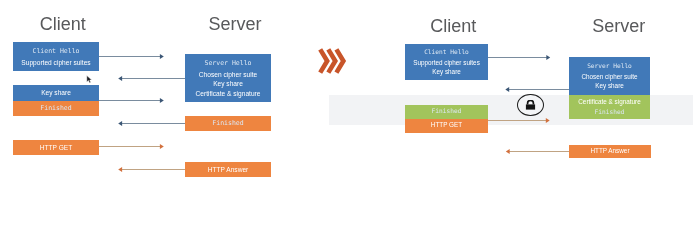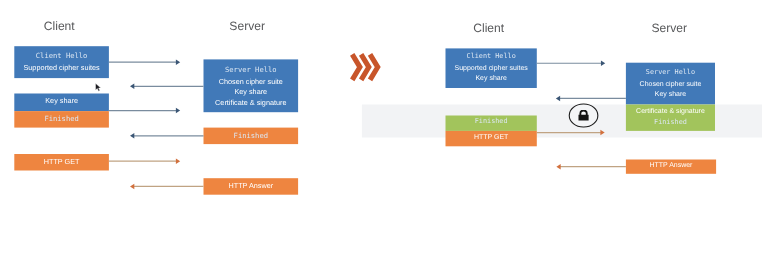--- a/index.html
+++ b/index.html
@@ -1,19 +1,19 @@
 <!DOCTYPE html>
 <html><head>
 <meta charset="utf-8">
 <style>
   html,body{margin:0;padding:0;background:#fff;}
   body{width:693px;height:190px;overflow:hidden;font-family:"Liberation Sans",sans-serif;}
   .stage{position:relative;width:693px;height:190px;background:#ffffff;}
   .band{position:absolute;background:#f2f3f5;}
-  .hdr{position:absolute;color:#58595b;font-size:11px;white-space:nowrap;line-height:13px;}
+  .hdr{position:absolute;color:#58595b;font-size:18px;white-space:nowrap;line-height:13px;}
   .box{position:absolute;box-sizing:border-box;display:flex;flex-direction:column;align-items:center;justify-content:center;}
   .blue{background:#4179b8;}
   .orange{background:#ee8540;}
   .green{background:#a2c45c;}
   .mono{font-family:"DejaVu Sans Mono",monospace;color:#dce7f3;font-size:6.5px;line-height:10px;white-space:nowrap;}
   .box .mono:first-child{margin-bottom:2px;}
   .lbl{color:#ffffff;font-size:6.6px;line-height:9.2px;white-space:nowrap;}
   .rp .mono{font-size:6.2px;line-height:9.6px;}
   .rp .mono:first-child{margin-bottom:2.5px;}
   .rp .lbl{font-size:6.35px;line-height:8.9px;}

